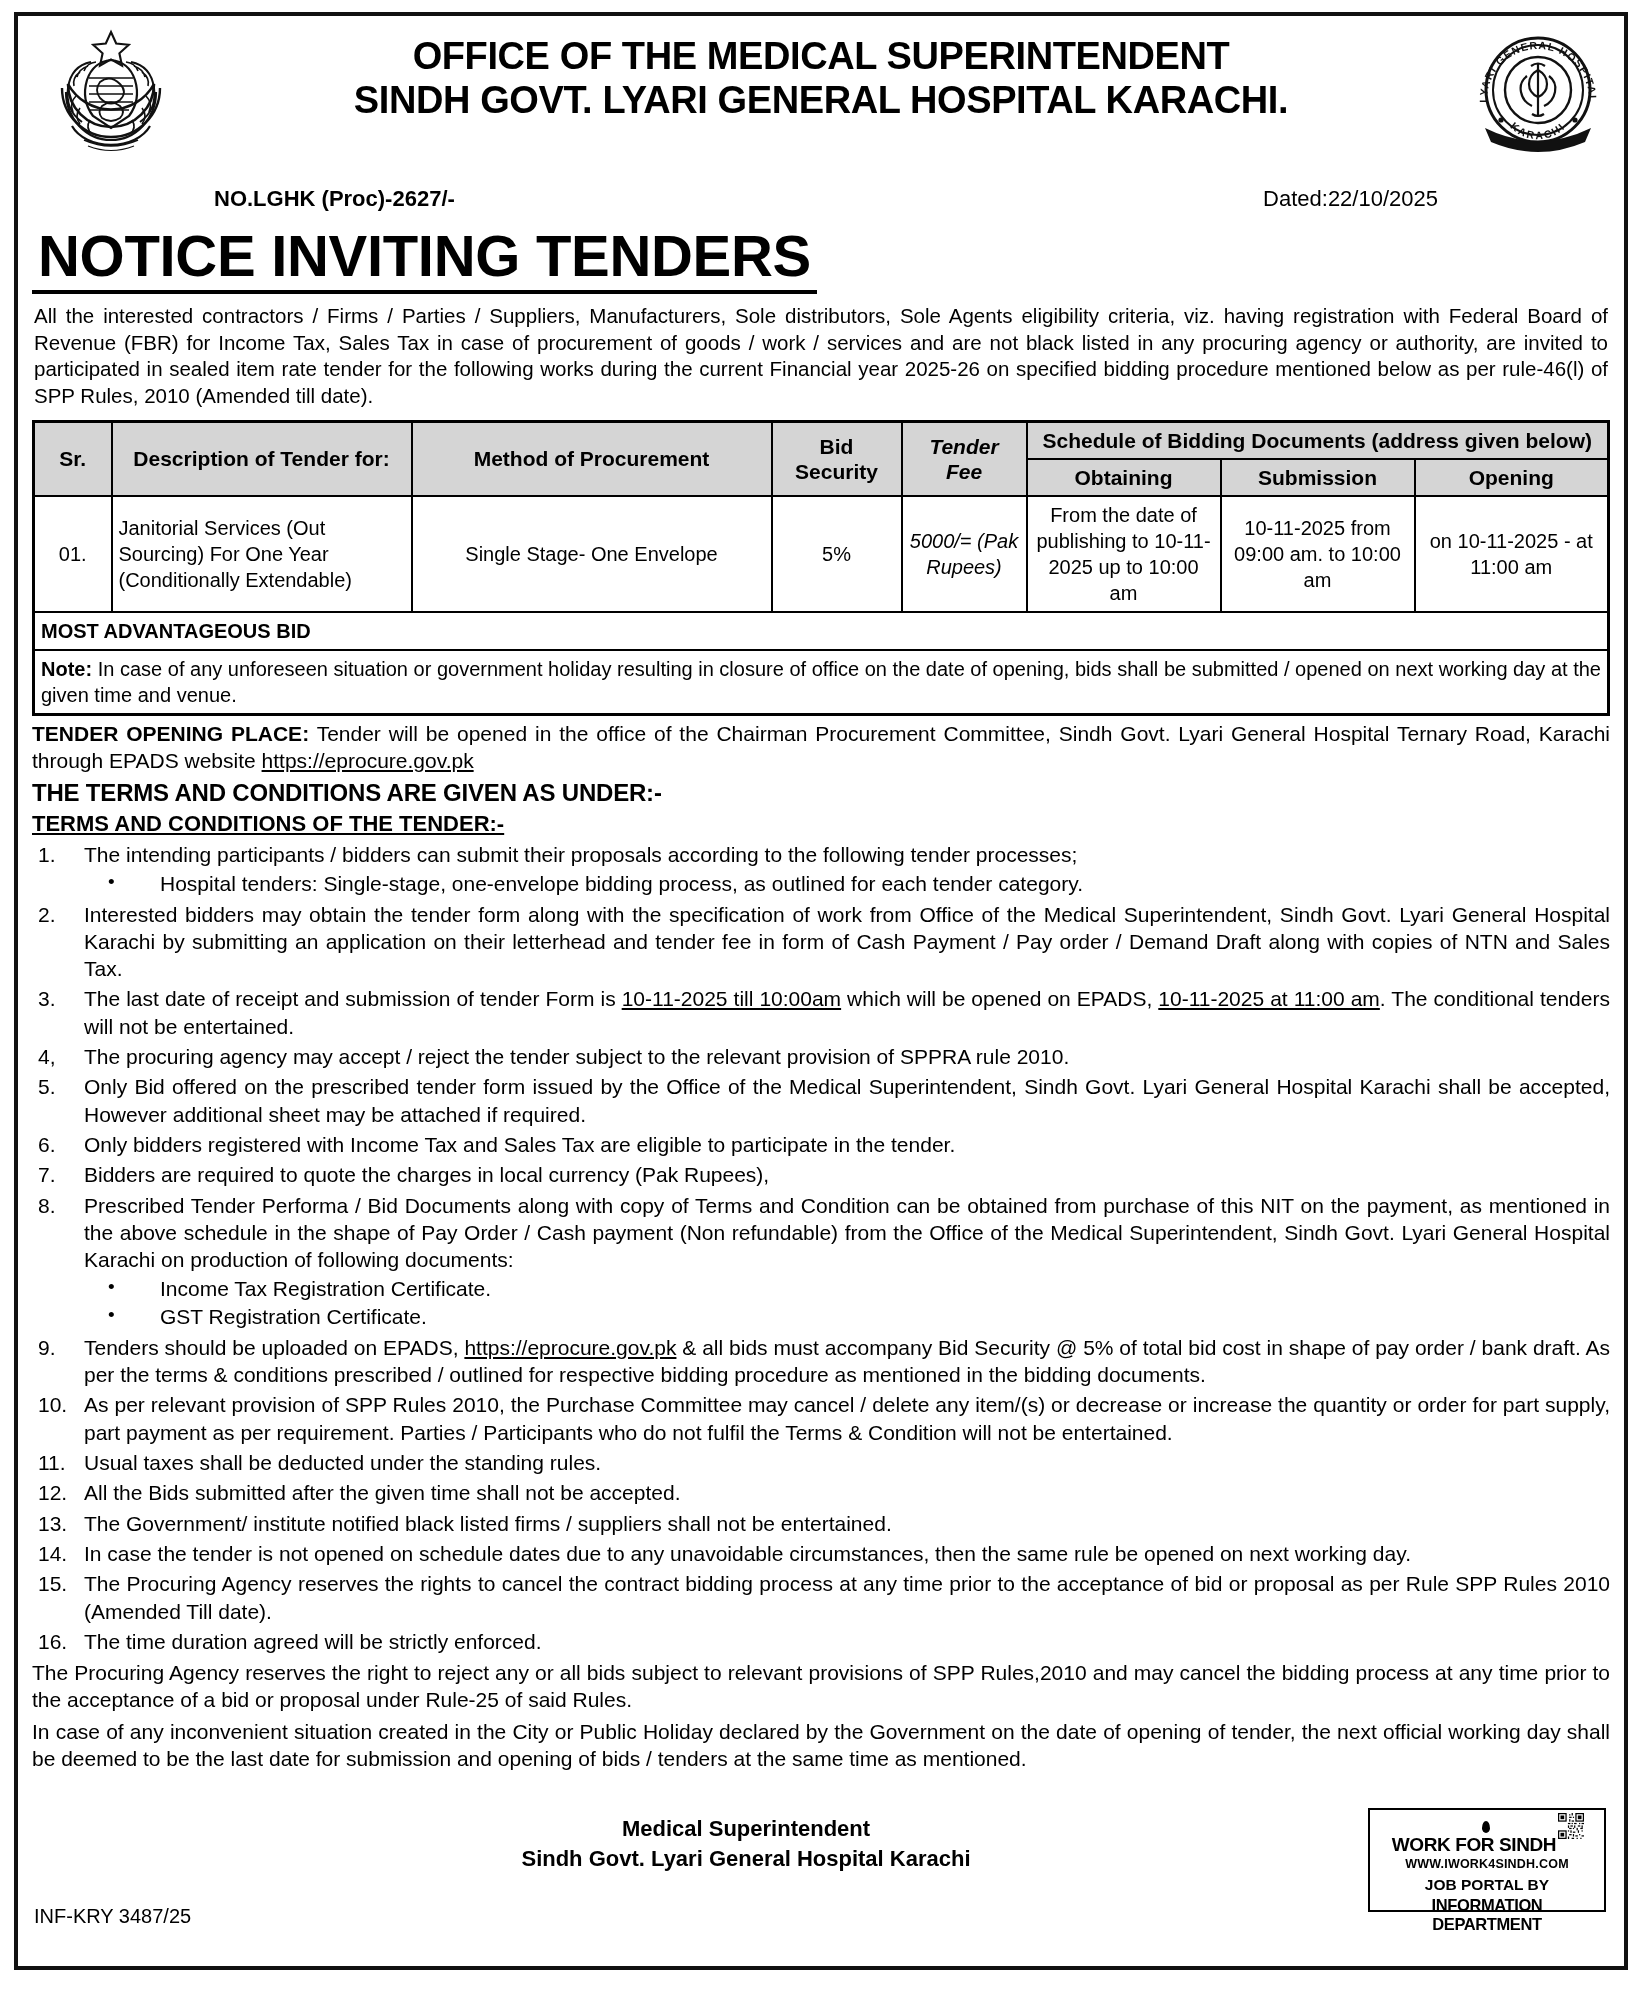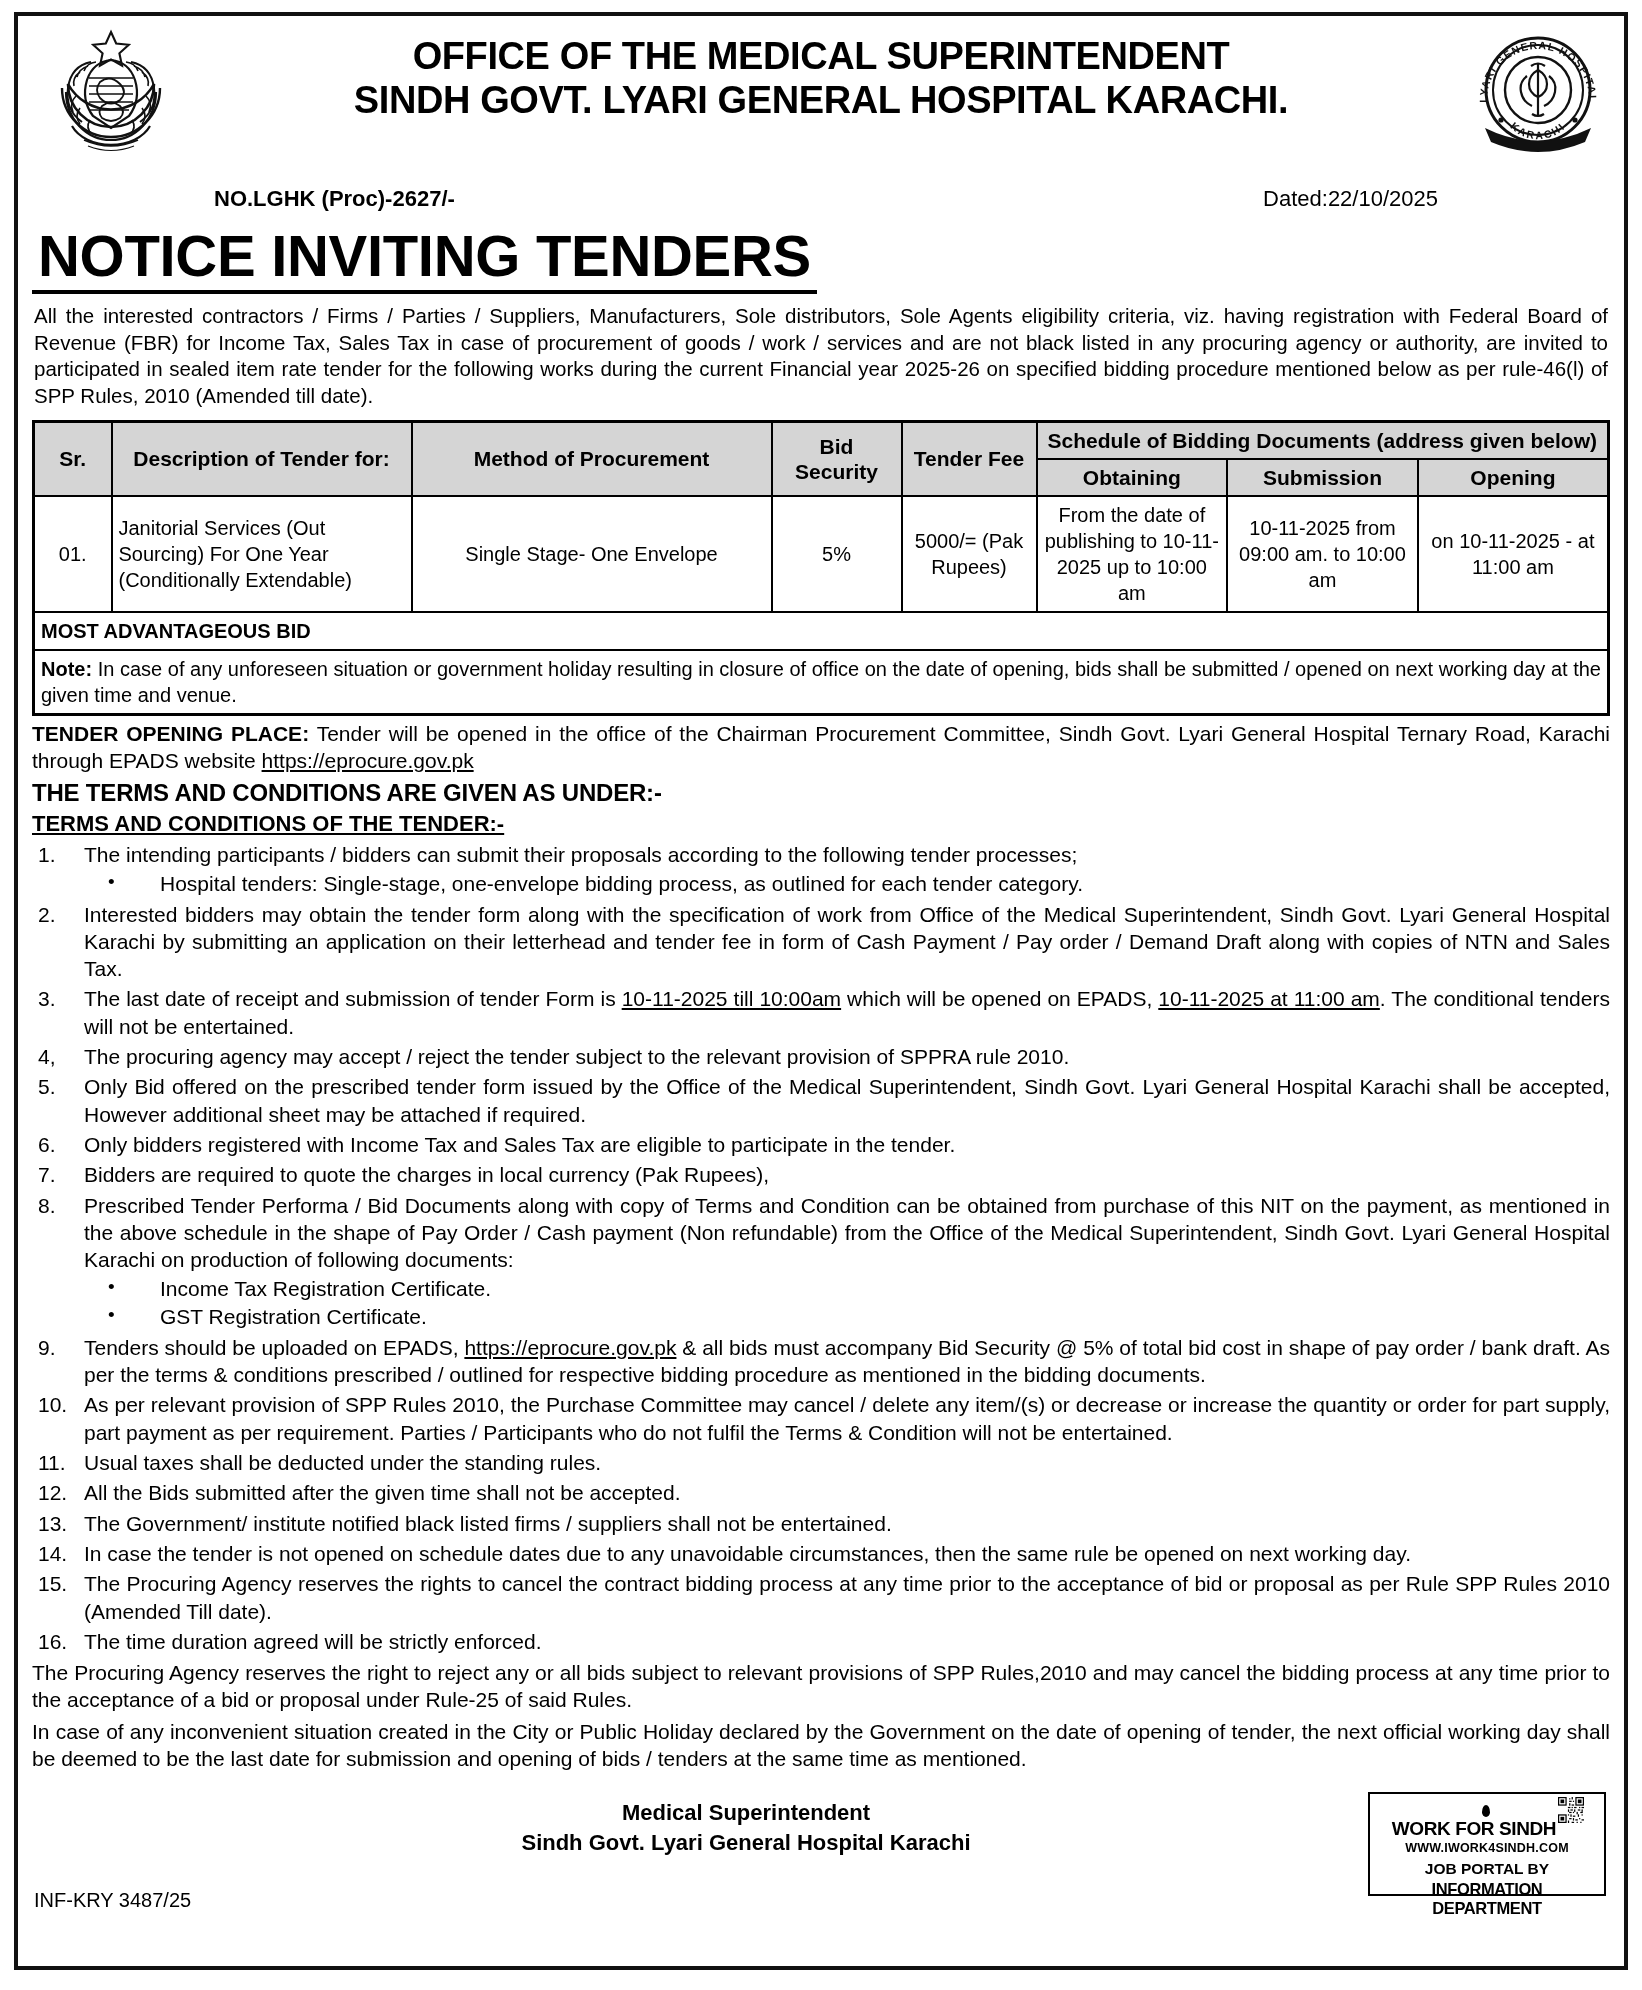--- a/index.html
+++ b/index.html
@@ -59,21 +59,21 @@
   }
   table.nit th {
     background:#d5d5d5; text-align:center; font-size:21px; font-weight:bold;
     line-height:1.2;
   }
   table.nit td { font-size:20px; line-height:1.3; }
   .c-sr   { width:78px;  text-align:center; }
   .c-desc { width:300px; }
   .c-meth { width:360px; text-align:center; }
   .c-bid  { width:130px; text-align:center; }
-  .c-fee  { width:135px; text-align:center; }
+  .c-fee  { width:125px; text-align:center;font-style:italic; }
   .c-obt  { width:132px; text-align:center; }
   .c-sub  { width:165px; text-align:center; }
   .c-opn  { width:180px; text-align:center; }
   .mab { font-size:22px; font-weight:bold; padding:9px 8px; }
   .noterow { font-size:20.5px; line-height:1.32; padding:8px; text-align:justify; }
   .noterow b { font-weight:bold; }
 
   
   .sect { margin-top:4px; }
   .p-open { font-size:21px; line-height:1.30; text-align:justify; }
@@ -92,21 +92,21 @@
   }
   ul.subs { list-style:none; margin:2px 0 2px 0; padding:0; }
   ul.subs li {
     position:relative; padding-left:76px; font-size:21px; line-height:1.32;
   }
   ul.subs li .bul { position:absolute; left:24px; top:-1px; font-size:19px; }
 
   .tail { font-size:21px; line-height:1.30; text-align:justify; margin-top:4px; }
 
   
-  .footer { position:relative; margin-top:26px; height:118px; }
+  .footer { position:relative; margin-top:42px; height:118px; }
   .sigblock { text-align:center; font-size:22px; font-weight:bold; line-height:1.35;
               padding-right:150px; }
   .inf { position:absolute; left:2px; bottom:4px; font-size:20px; }
   .jobbadge {
     position:absolute; right:4px; top:-6px; width:238px; height:104px;
     border:2px solid #000; background:#fff; padding:3px 18px;
     text-align:center;
   }
   .jb-row1 { position:relative; font-size:19px; font-weight:bold; letter-spacing:-0.4px;
              line-height:1.0; padding:3px 0 0 0; }

